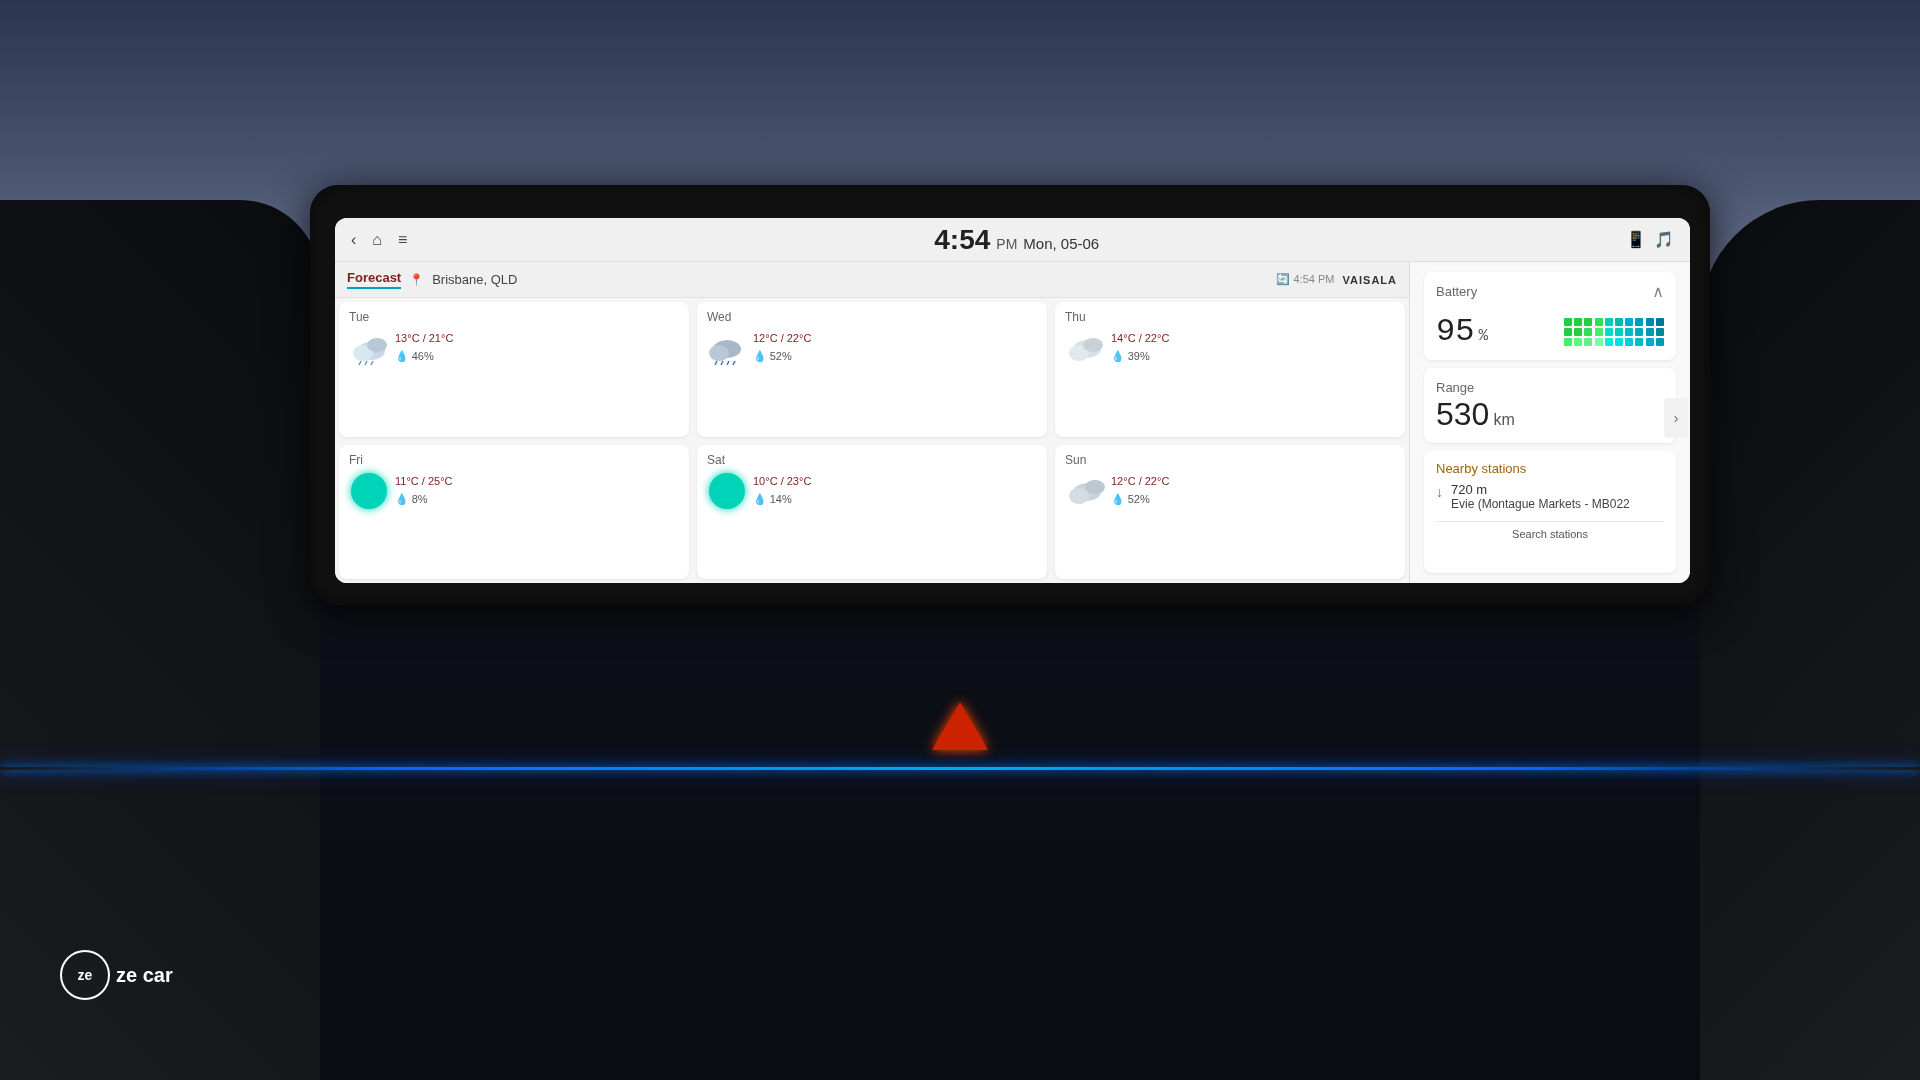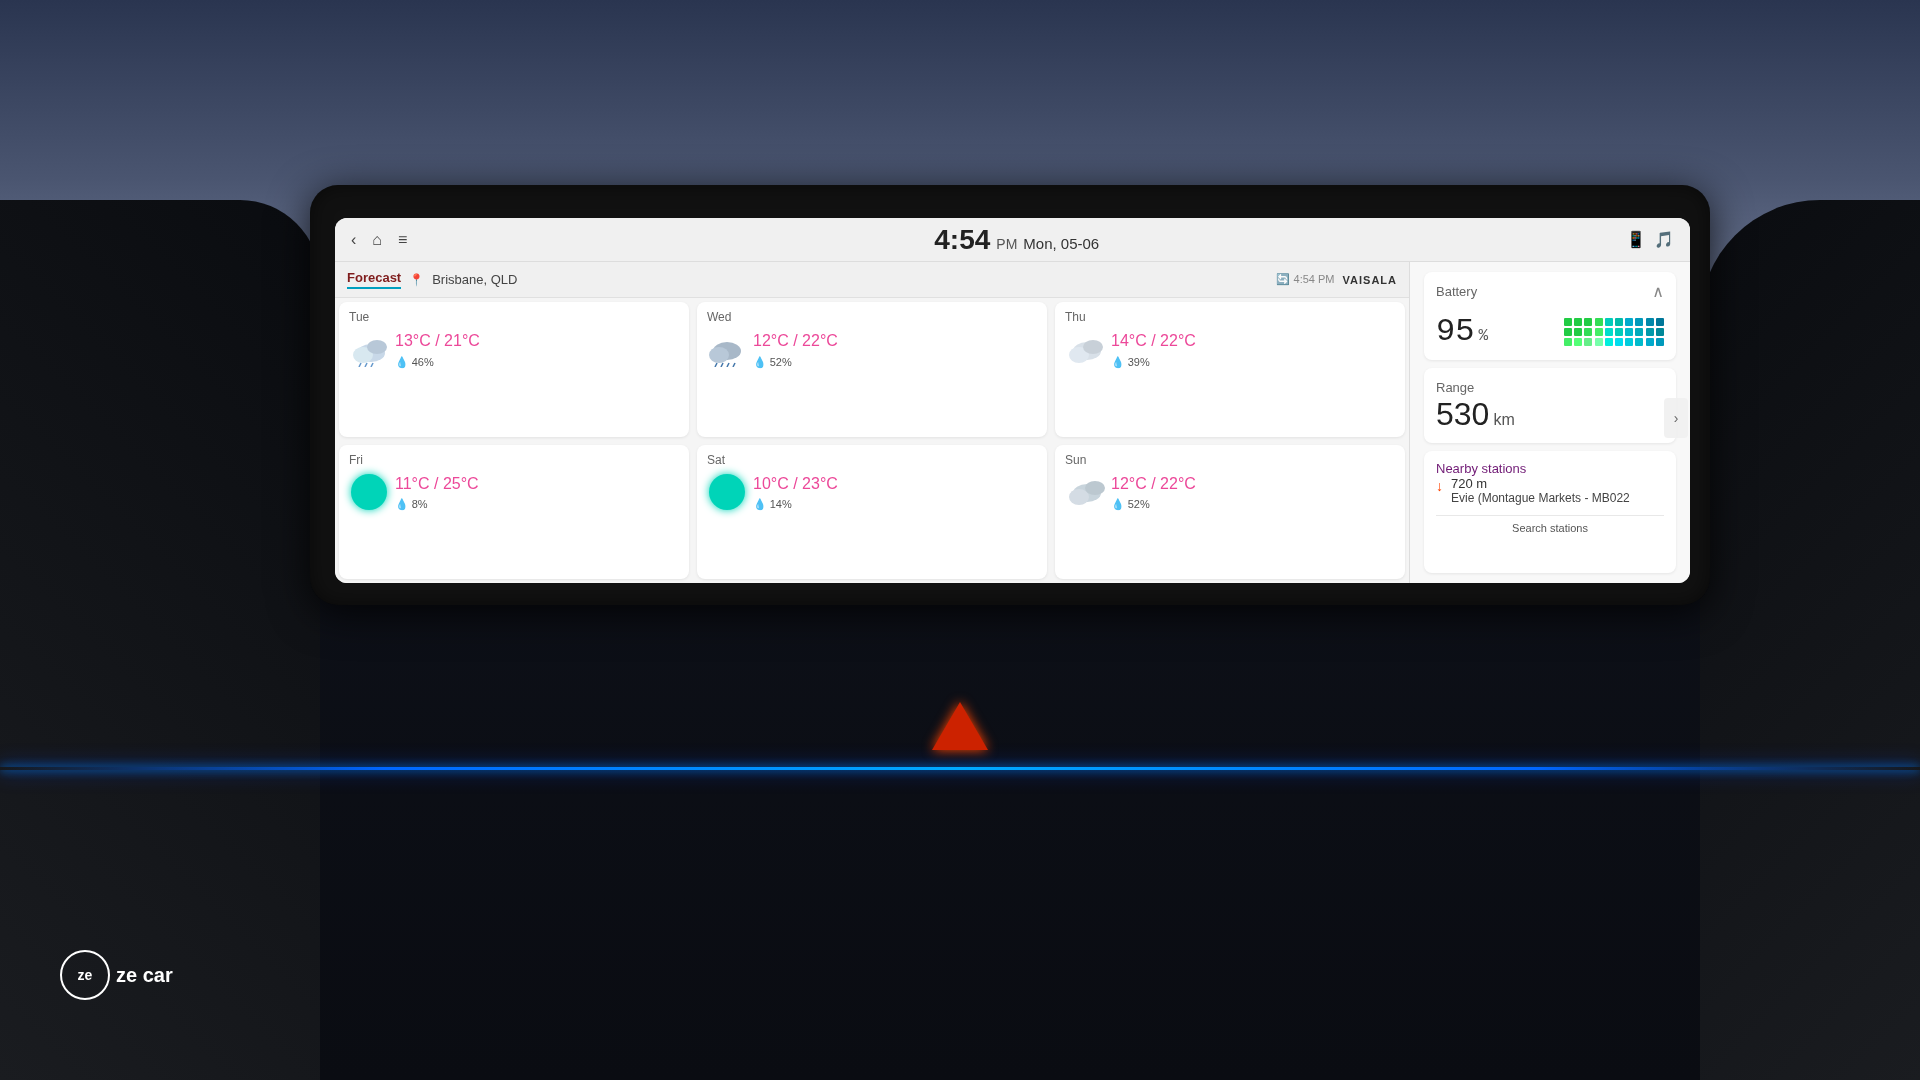--- a/index.html
+++ b/index.html
@@ -277,22 +277,22 @@
       flex-shrink: 0;
     }
 
     .weather-details {
       font-size: 12px;
       color: #444;
       line-height: 1.6;
     }
 
     .weather-temp {
-      font-size: 16px;
-      color: #ec4899;
+      font-size: 11px;
+      color: #7f1d1d;
       font-weight: 500;
     }
 
     .weather-rain {
       font-size: 11px;
       color: #555;
       display: flex;
       align-items: center;
       gap: 3px;
     }
@@ -356,21 +356,22 @@
       cursor: pointer;
     }
 
     
     .stations-section {
       flex: 1;
     }
 
     .stations-label {
       font-size: 13px;
-      color: #701a75;
+      color: #a16207;
+      margin-bottom: 6px;
     }
 
     .station-item {
       display: flex;
       align-items: flex-start;
       gap: 8px;
       margin-bottom: 6px;
     }
 
     .station-arrow {

